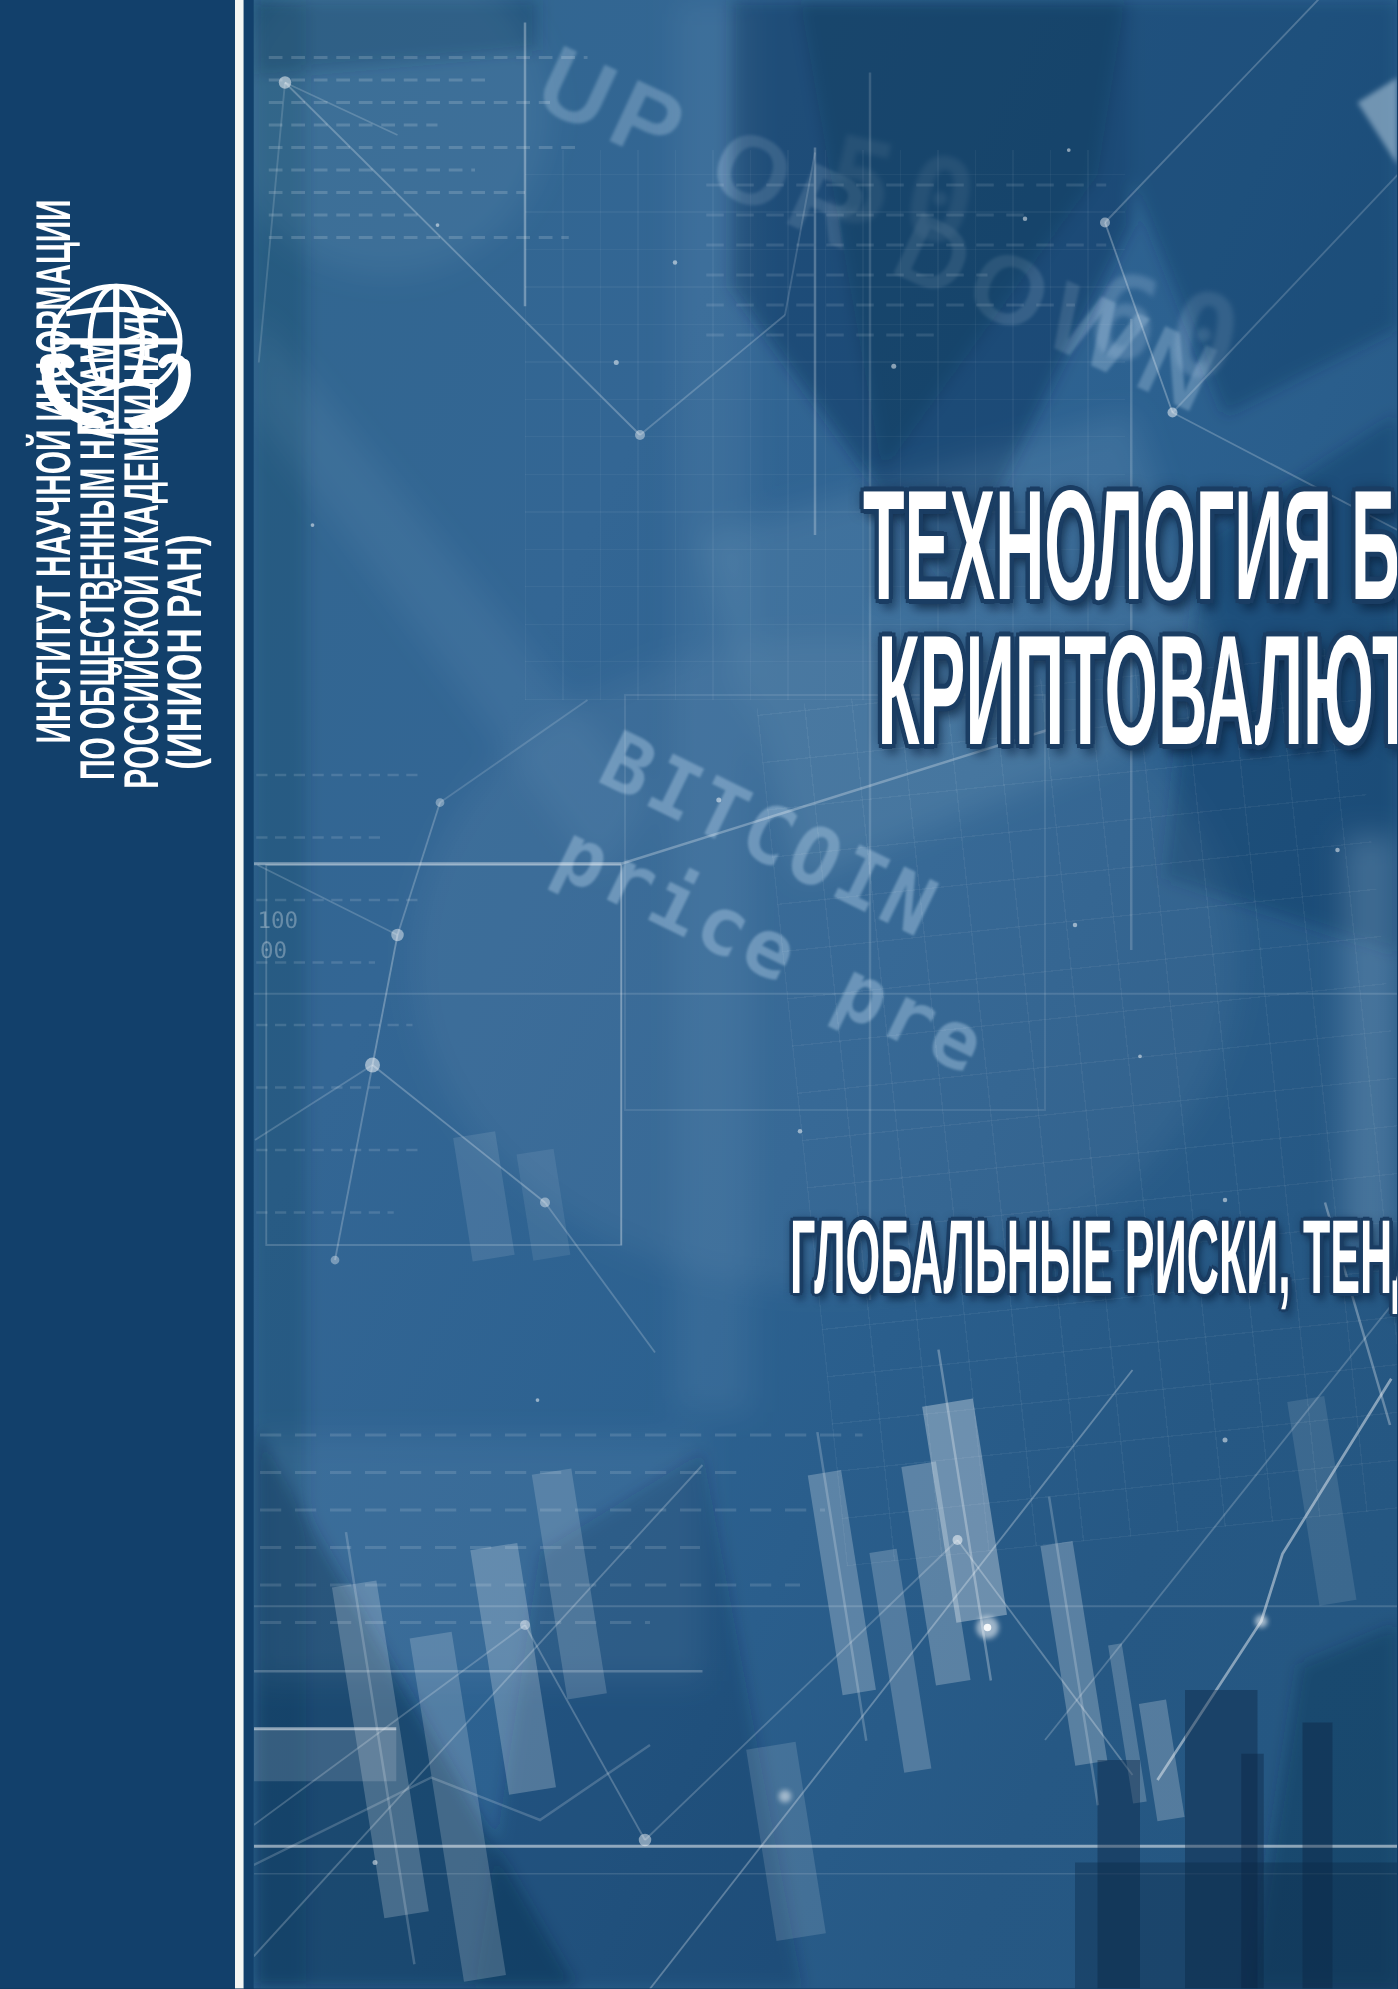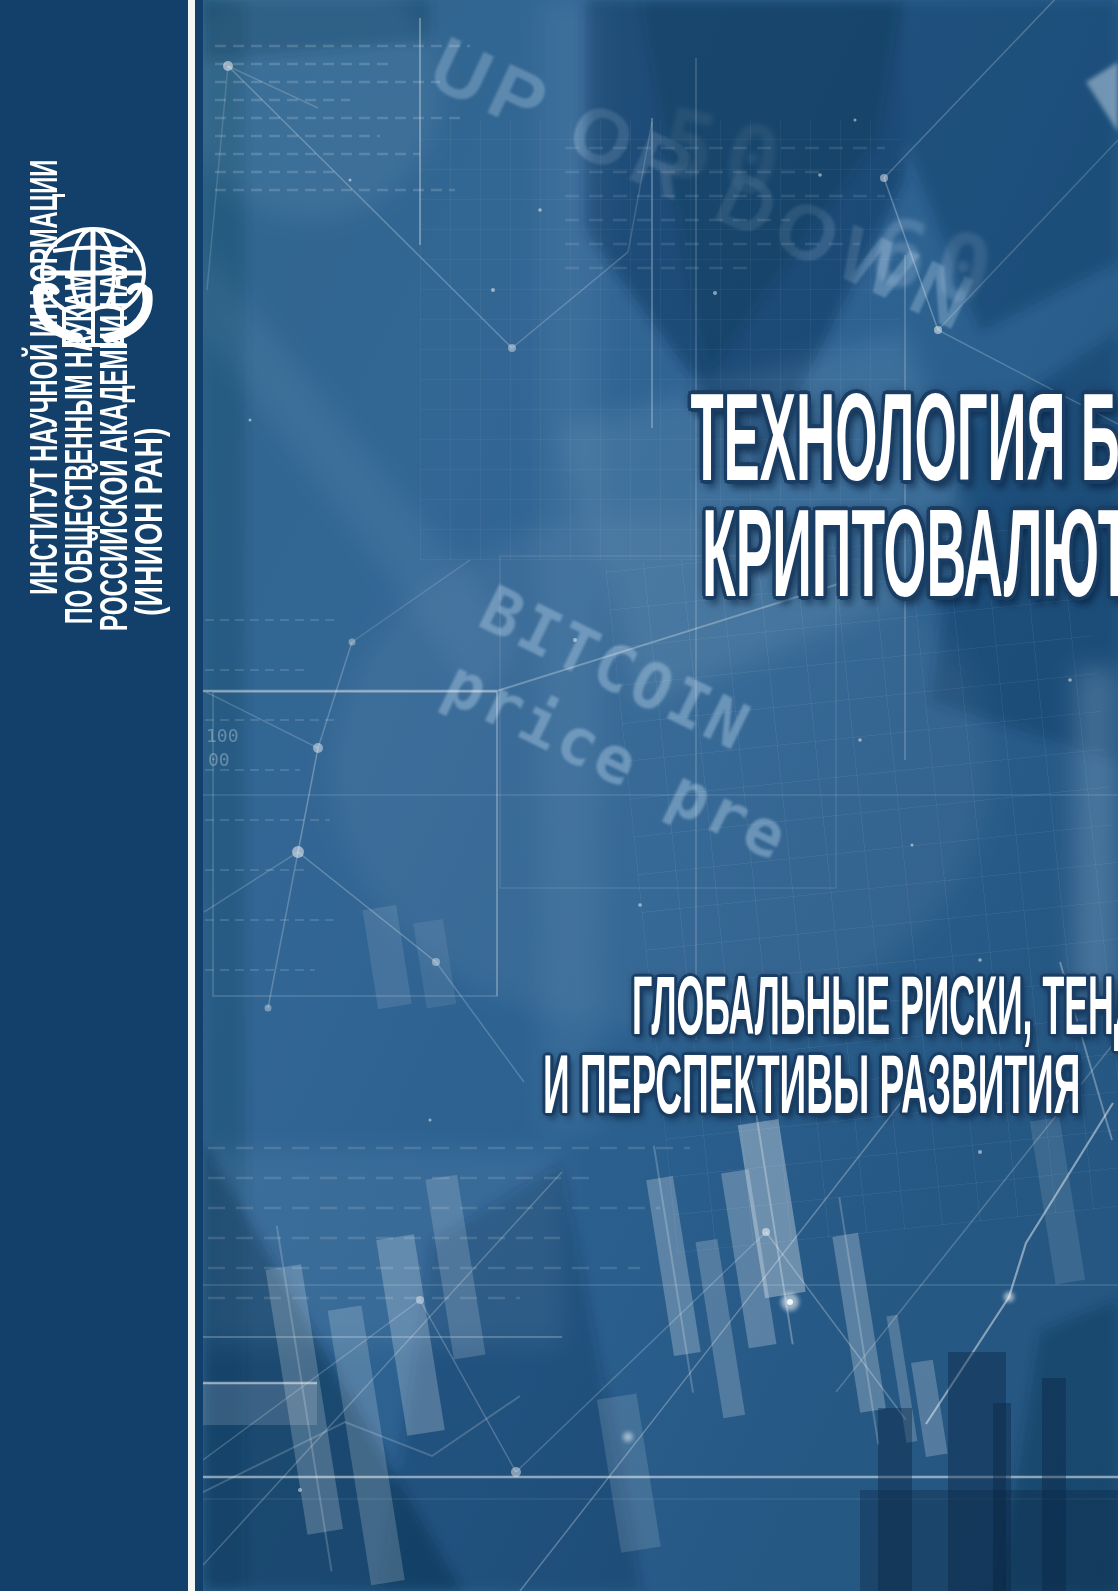--- a/index.html
+++ b/index.html
@@ -318,16 +318,15 @@
     <div class="grid grid-a"></div>
     <div class="grid grid-b"></div>
 
     <h1 class="title">
       <div class="t-line"><span class="fit fit-c" style="transform: scaleX(0.434783);">ТЕХНОЛОГИЯ БЛОКЧЕЙН И</span></div>
       <div class="t-line"><span class="fit fit-c" style="transform: scaleX(0.439955);">КРИПТОВАЛЮТНЫЙ РЫНОК</span></div>
     </h1>
 
     <h2 class="subtitle">
       <div class="s-line"><span class="fit fit-c" style="transform: scaleX(0.424933);">ГЛОБАЛЬНЫЕ РИСКИ, ТЕНДЕНЦИИ</span></div>
-      <div class="s-line"><span class="fit fit-c" style="transform: scaleX(0.441249);">И ПЕРСПЕКТИВЫ РАЗВИТИЯ</span></div>
     </h2>
   </div>
 </div>
 
 </body></html>

